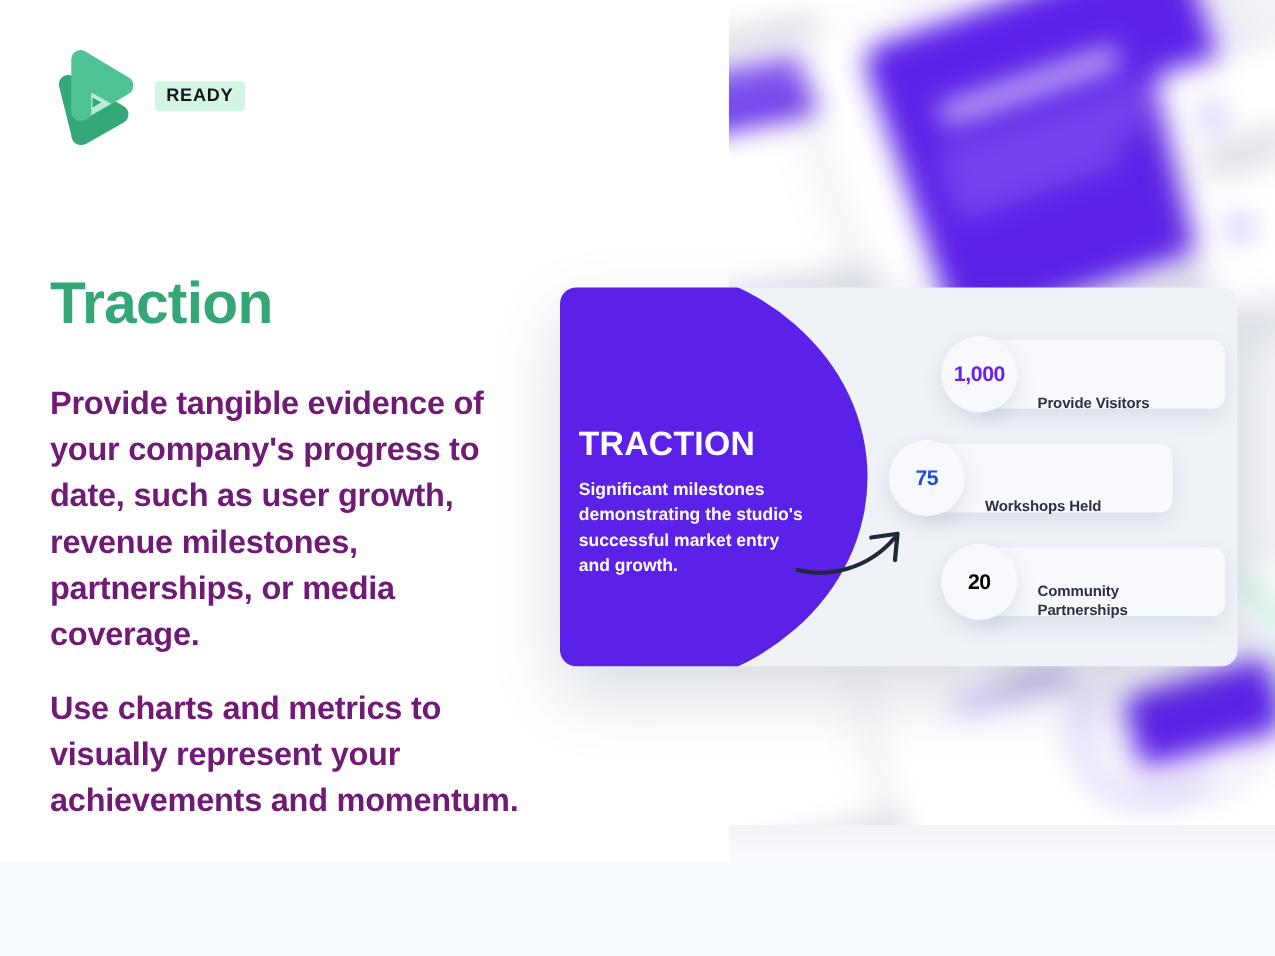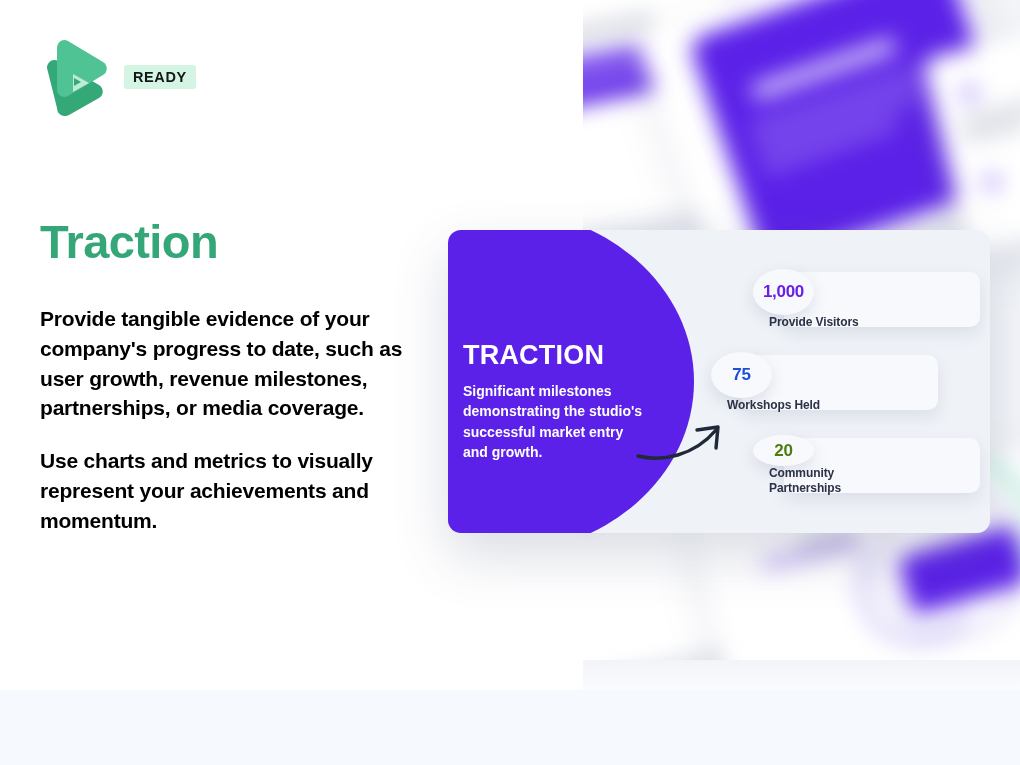--- a/index.html
+++ b/index.html
@@ -77,21 +77,21 @@
   }
 
   
   .headline {
     position:absolute; left:40px; top:218px;
     font-size:47px; font-weight:800; color:#34a678;
     letter-spacing:-.6px; line-height:1;
   }
   .body-copy {
     position:absolute; left:40px; top:304px; width:390px;
-    font-size:21px; font-weight:700; color:#000000;
+    font-size:26px; font-weight:700; color:#701a75;
     line-height:1.42; letter-spacing:-.2px;
   }
   .body-copy p + p { margin-top:23px; }
 
   
   .slide-card {
     position:absolute; left:448px; top:230px; width:542px; height:303px;
     background:#eff2f7;
     border-radius:13px;
     overflow:hidden;
@@ -112,21 +112,21 @@
     margin-top:12px;
     font-size:14px; font-weight:700; color:#ffffff;
     line-height:1.45; width:188px;
   }
 
   .arrow { position:absolute; left:188px; top:190px; }
 
   
   .metrics { position:absolute; left:283px; top:0; width:259px; height:303px; }
   .metric {
-    position:absolute; height:61px; display:flex; align-items:flex-start;flex-direction:column;
+    position:absolute; height:61px; display:flex; align-items:flex-end;
   }
   .metric .pill {
     position:absolute; left:31px; top:3px;
     width:196px; height:55px;
     background:#f7f9fc;
     border-radius:10px;
     box-shadow:0 7px 16px rgba(120,132,160,.16);
   }
   .metric .bubble {
     position:relative; z-index:2;
@@ -251,21 +251,21 @@
         <div class="pill"></div>
         <div class="bubble">
           <span class="num" style="color:#1d4ed8;">75</span>
         </div>
         <div class="label">Workshops Held</div>
       </div>
 
       <div class="metric m3">
         <div class="pill"></div>
         <div class="bubble">
-          <span class="num" style="color:#4d7c0f;">20</span>
+          <span class="num" style="color:#000000;">20</span>
         </div>
         <div class="label" style="width:96px;"><span>Community Partnerships</span></div>
       </div>
 
     </div>
   </div>
 
   <div class="bottom-band"></div>
 </div>
 

